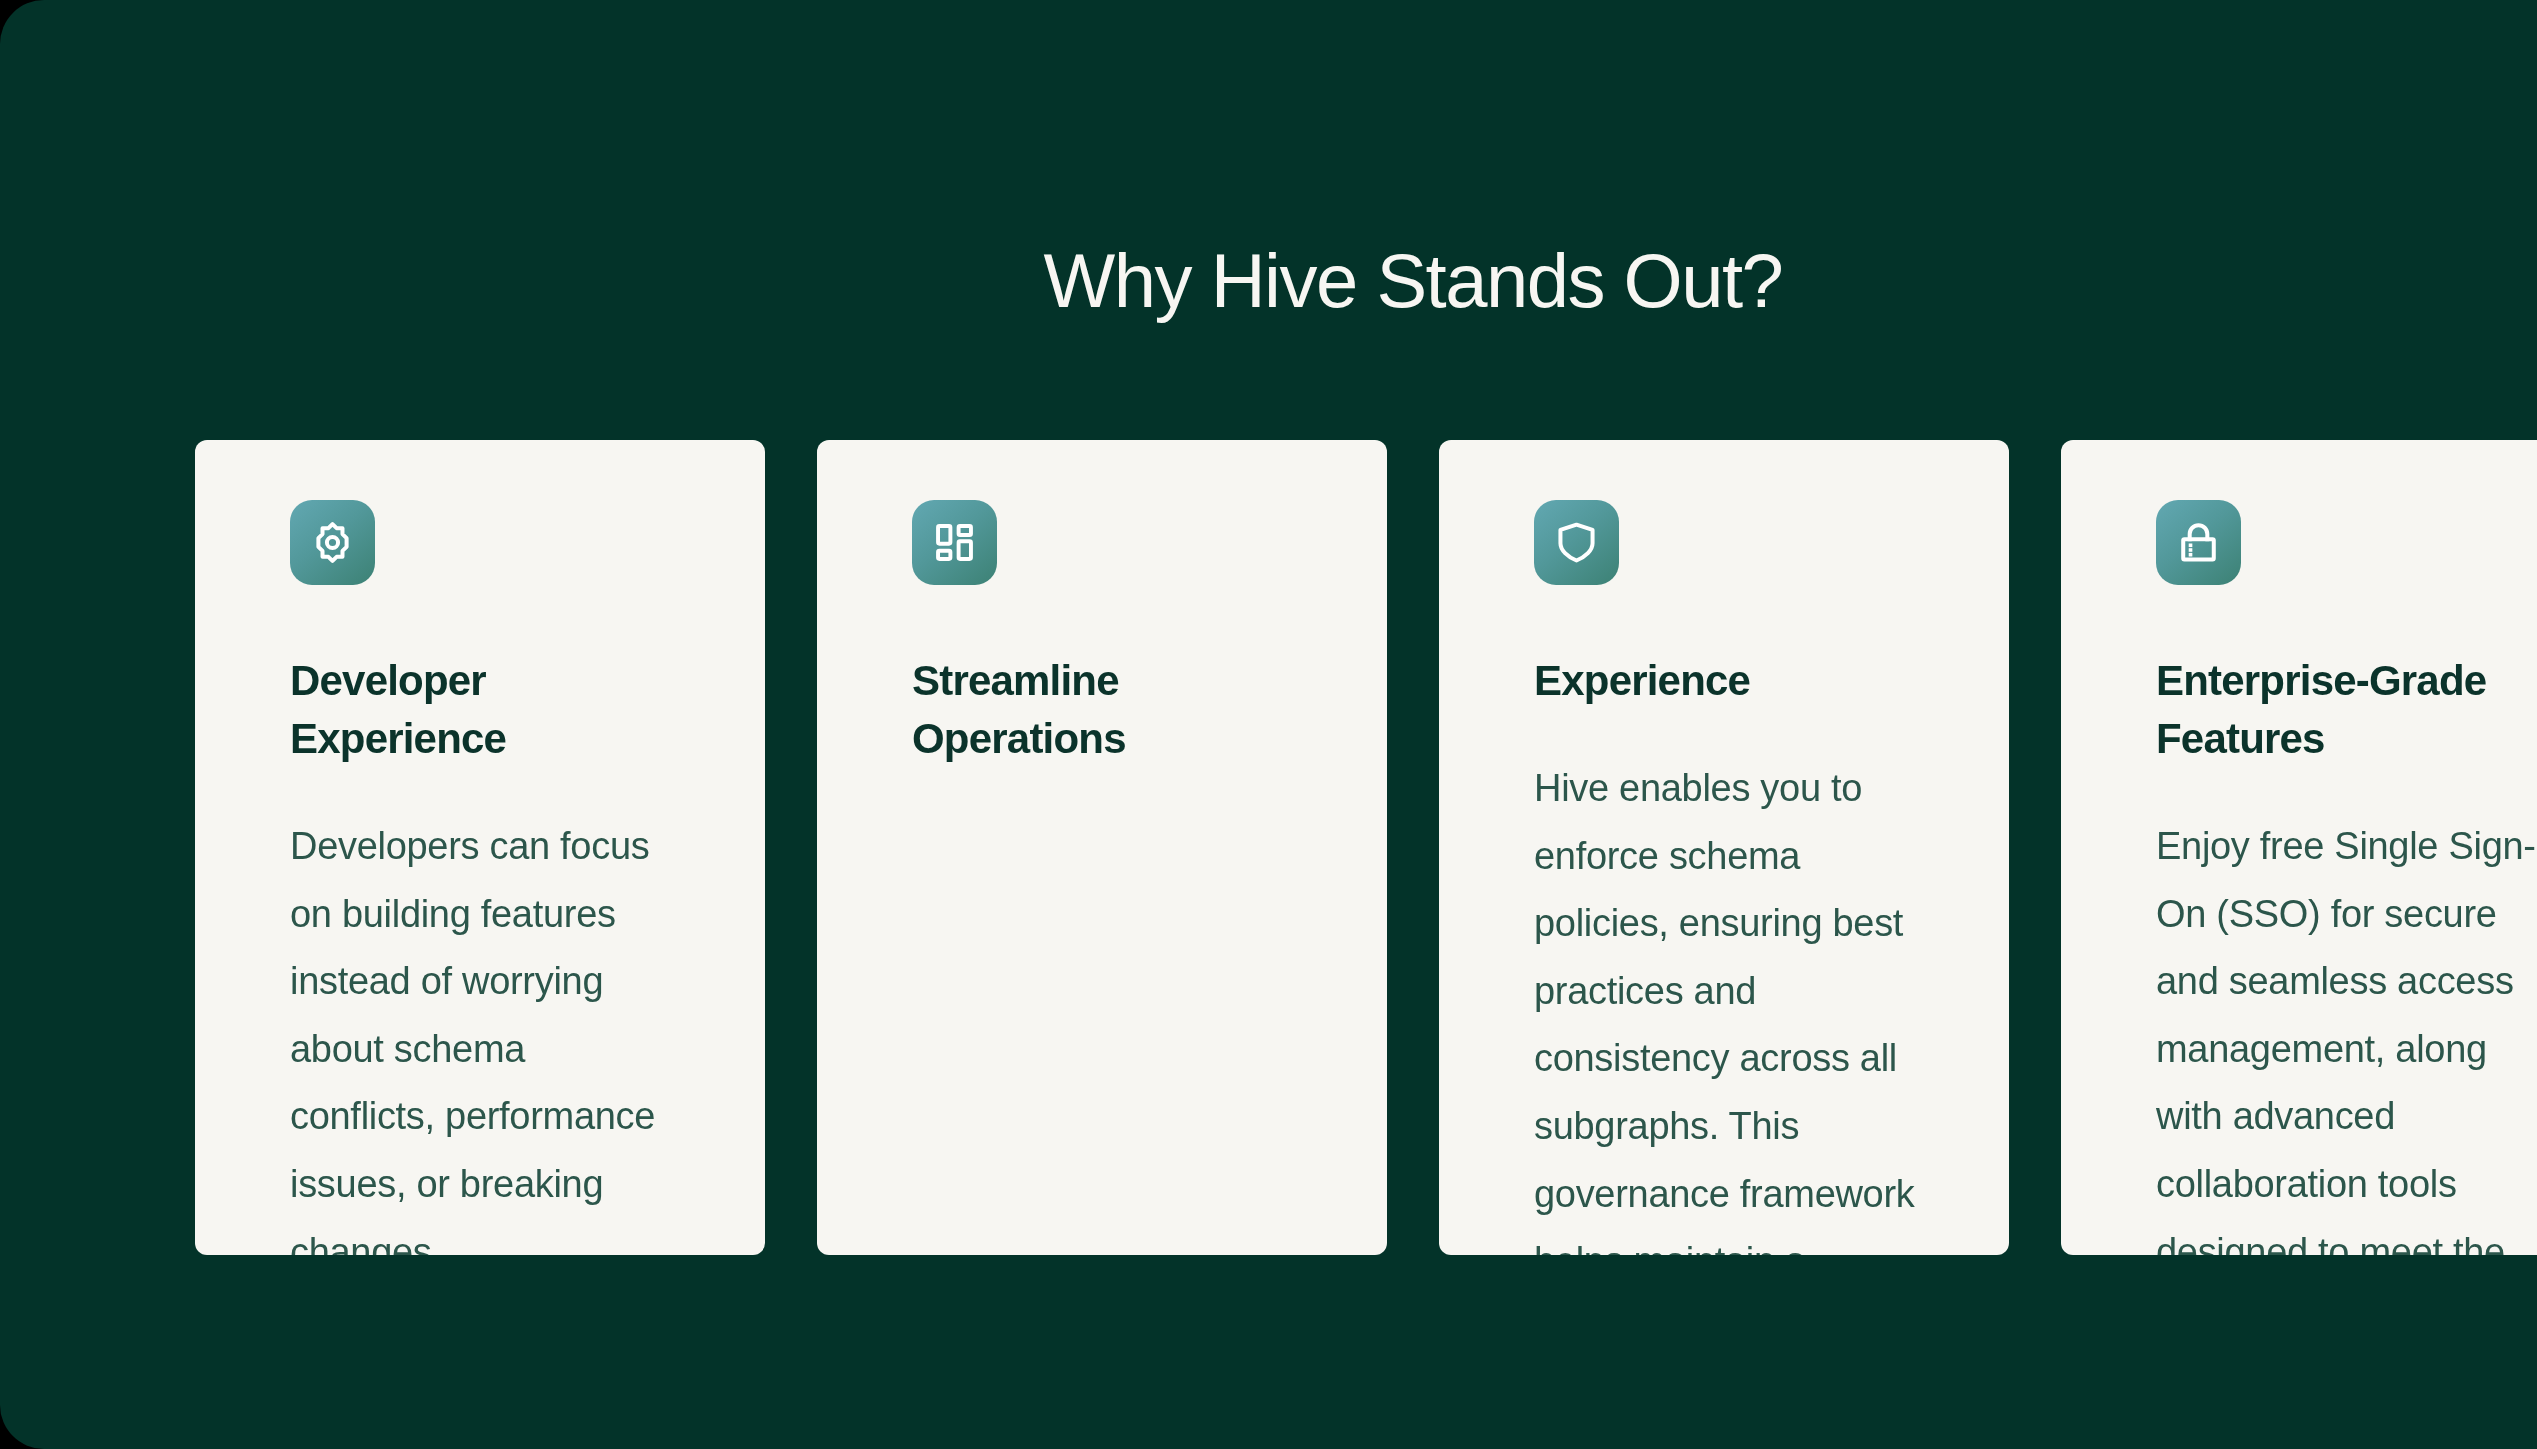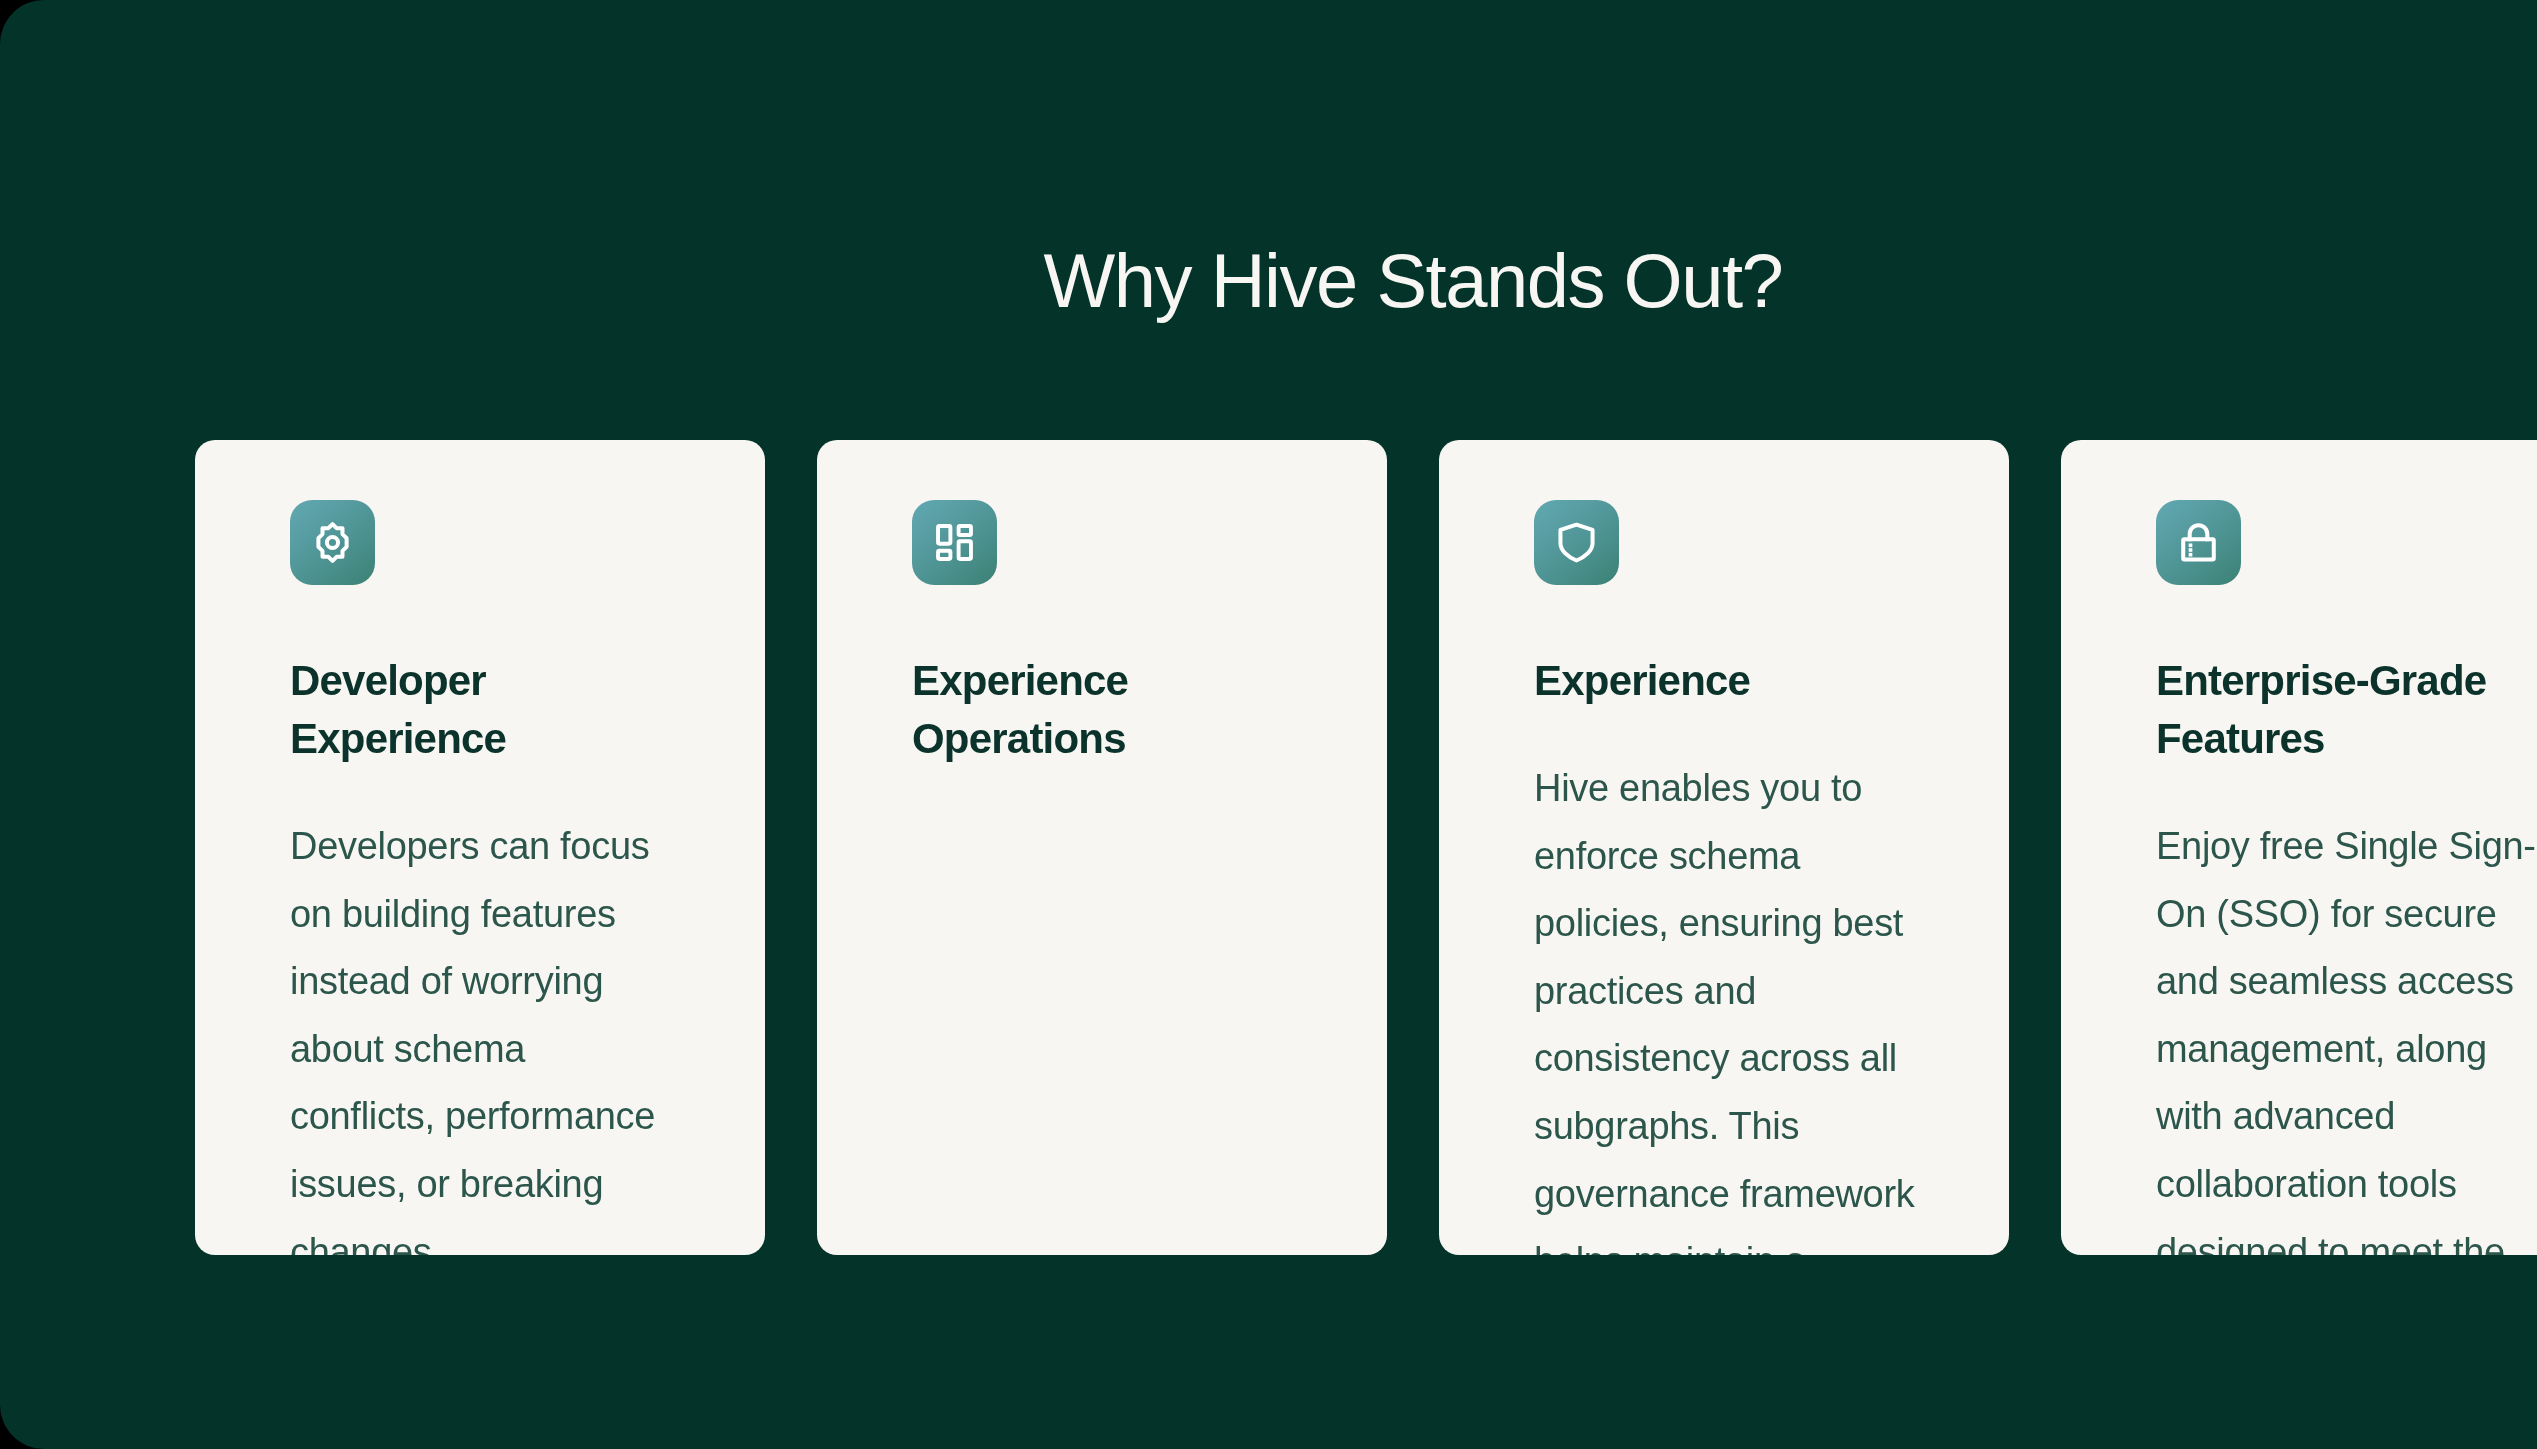--- a/index.html
+++ b/index.html
@@ -43,21 +43,21 @@
     width: 2436px;
     height: 815px;
     display: flex;
     gap: 52px;
     align-items: stretch;
   }
 
   .card {
     flex: 1 1 0;
     background: #F7F6F2;
-    border-radius: 20px;
+    border-radius: 12px;
     box-sizing: border-box;
     padding: 60px 62px 0 95px;
     display: flex;
     flex-direction: column;
     align-items: flex-start;
     overflow: hidden;
   }
 
   .icon-tile {
     width: 85px;
@@ -132,21 +132,21 @@
 
     <div class="card" data-card-index="1">
       <div class="icon-tile">
         <svg viewBox="0 0 24 24" fill="none" xmlns="http://www.w3.org/2000/svg" aria-hidden="true">
           <rect x="3.6" y="3.6" width="6.3" height="9.0" rx="0.7" stroke="#FFFFFF" stroke-width="2.0" fill="none"></rect>
           <rect x="14.1" y="3.6" width="6.3" height="4.6" rx="0.7" stroke="#FFFFFF" stroke-width="2.0" fill="none"></rect>
           <rect x="3.6" y="16.2" width="6.3" height="4.2" rx="0.7" stroke="#FFFFFF" stroke-width="2.0" fill="none"></rect>
           <rect x="14.1" y="11.4" width="6.3" height="9.0" rx="0.7" stroke="#FFFFFF" stroke-width="2.0" fill="none"></rect>
         </svg>
       </div>
-      <div class="card-title">Experience Operations</div>
+      <div class="card-title">Streamline Operations</div>
     </div>
 
     <div class="card" data-card-index="2">
       <div class="icon-tile">
         <svg viewBox="0 0 24 24" fill="none" xmlns="http://www.w3.org/2000/svg" aria-hidden="true">
           <path d="M12 2.9 20.2 5.6 20.2 12.4 C20.2 16.0 16.6 19.3 12 21.2 C7.4 19.3 3.8 16.0 3.8 12.4 L3.8 5.6 Z" stroke="#FFFFFF" stroke-width="2.05" stroke-linejoin="round" fill="none"></path>
         </svg>
       </div>
       <div class="card-title">Experience</div>
       <div class="card-body">Hive enables you to enforce schema policies, ensuring best practices and consistency across all subgraphs. This governance framework helps maintain a unified and high-quality API.</div>

